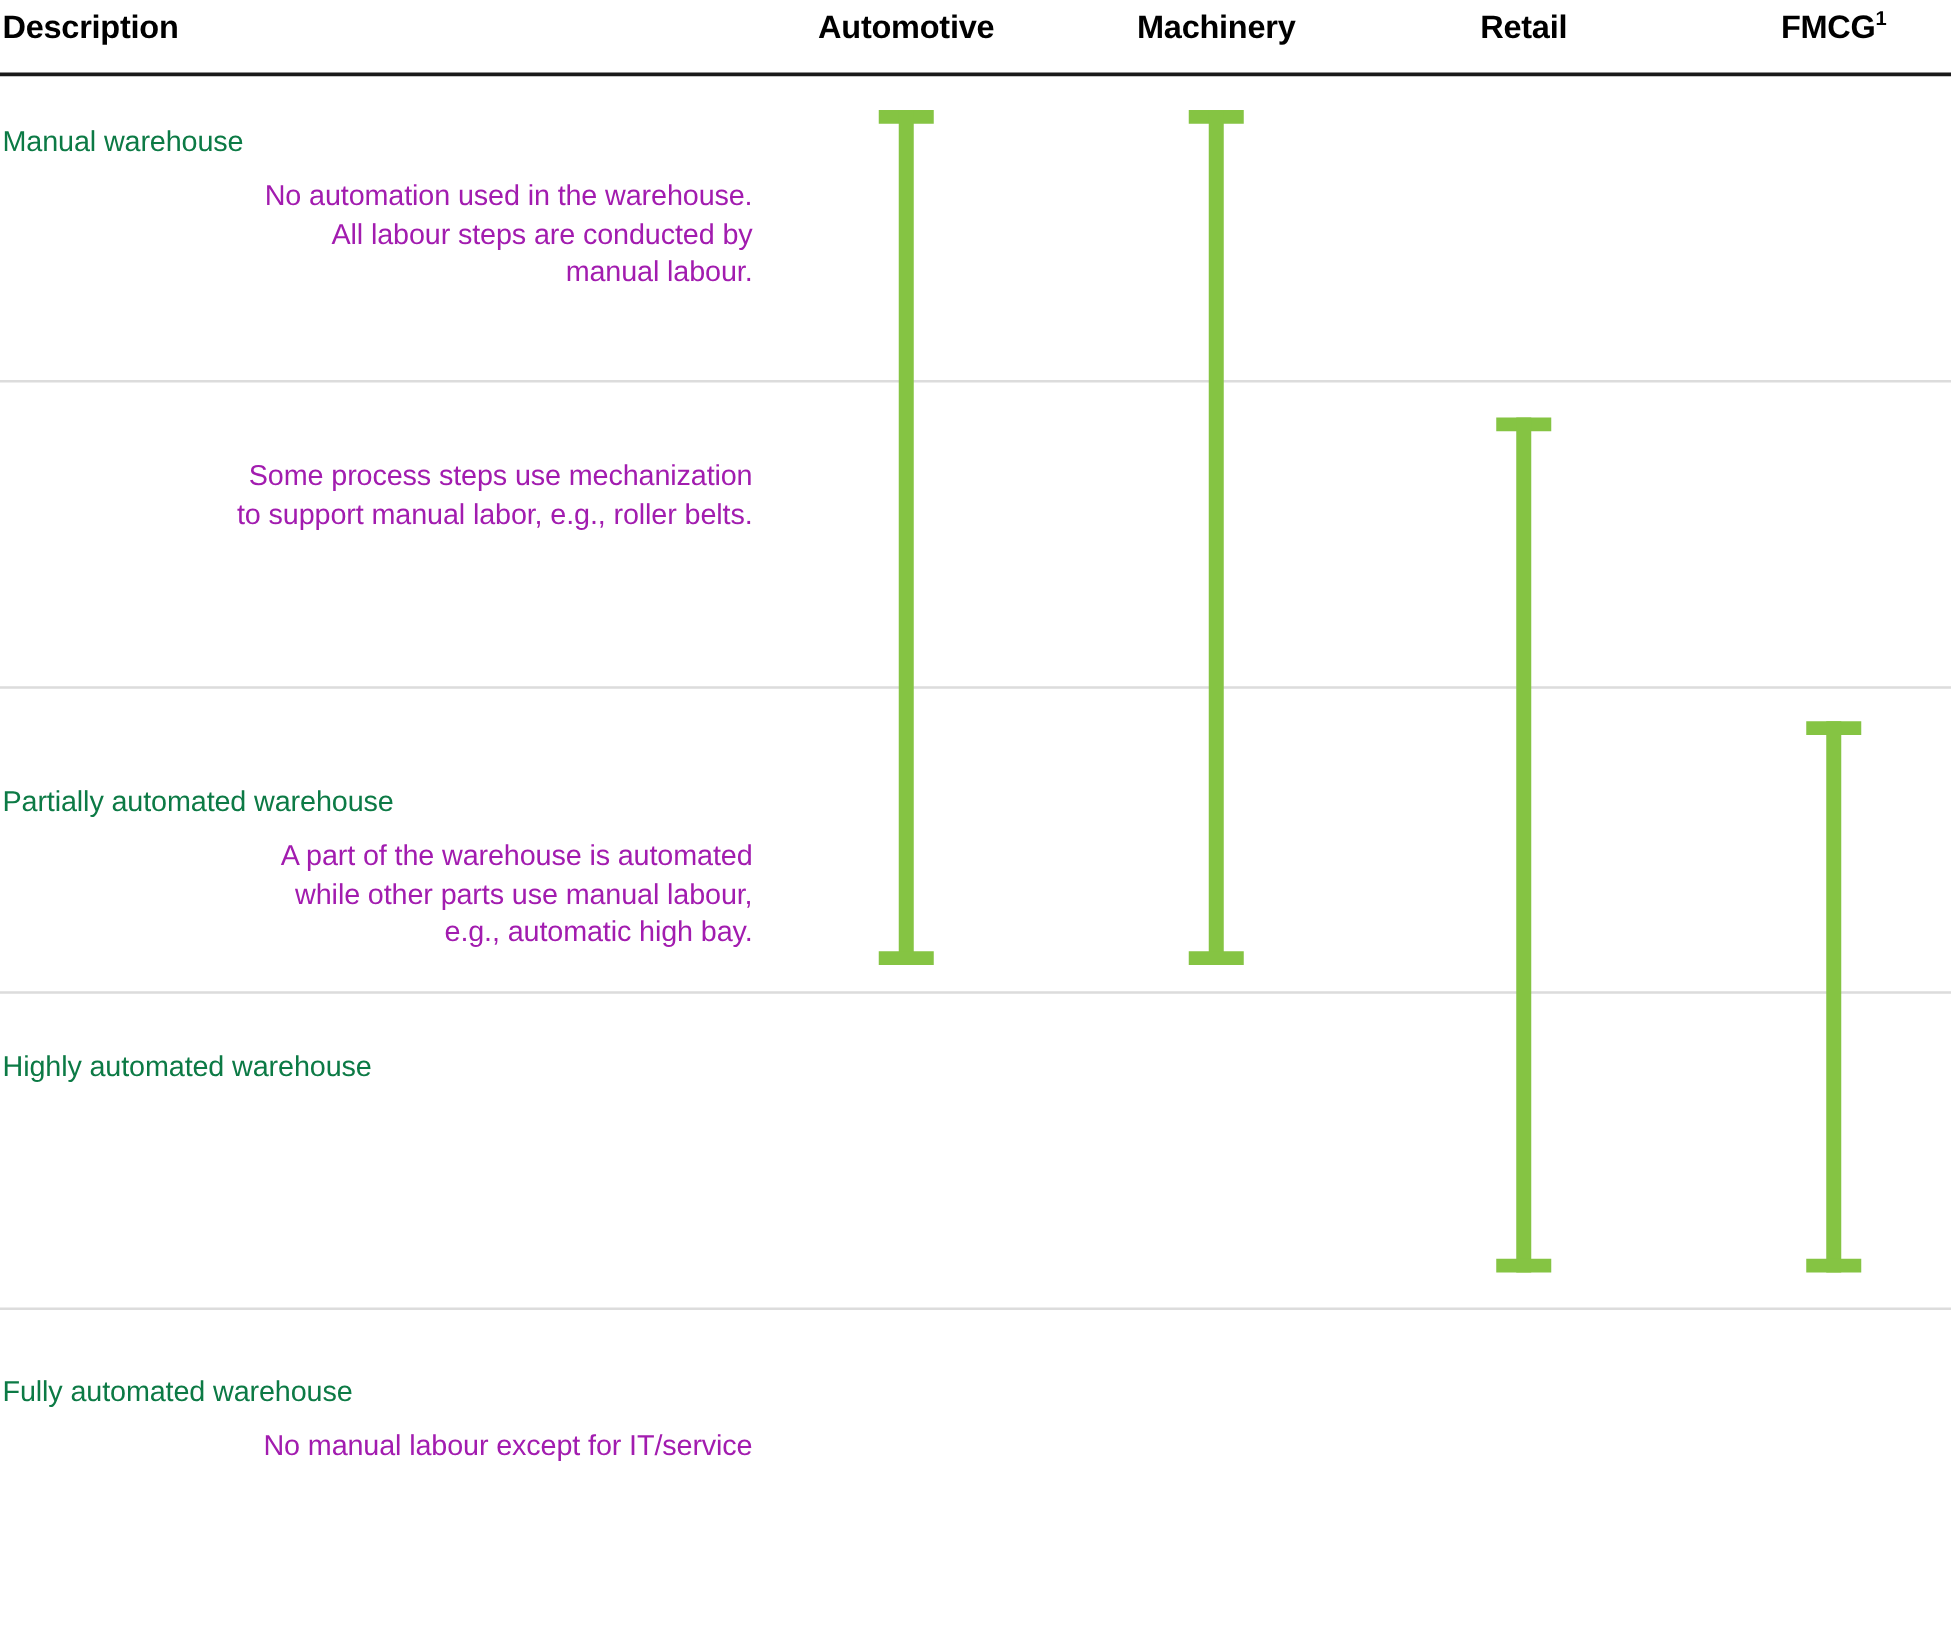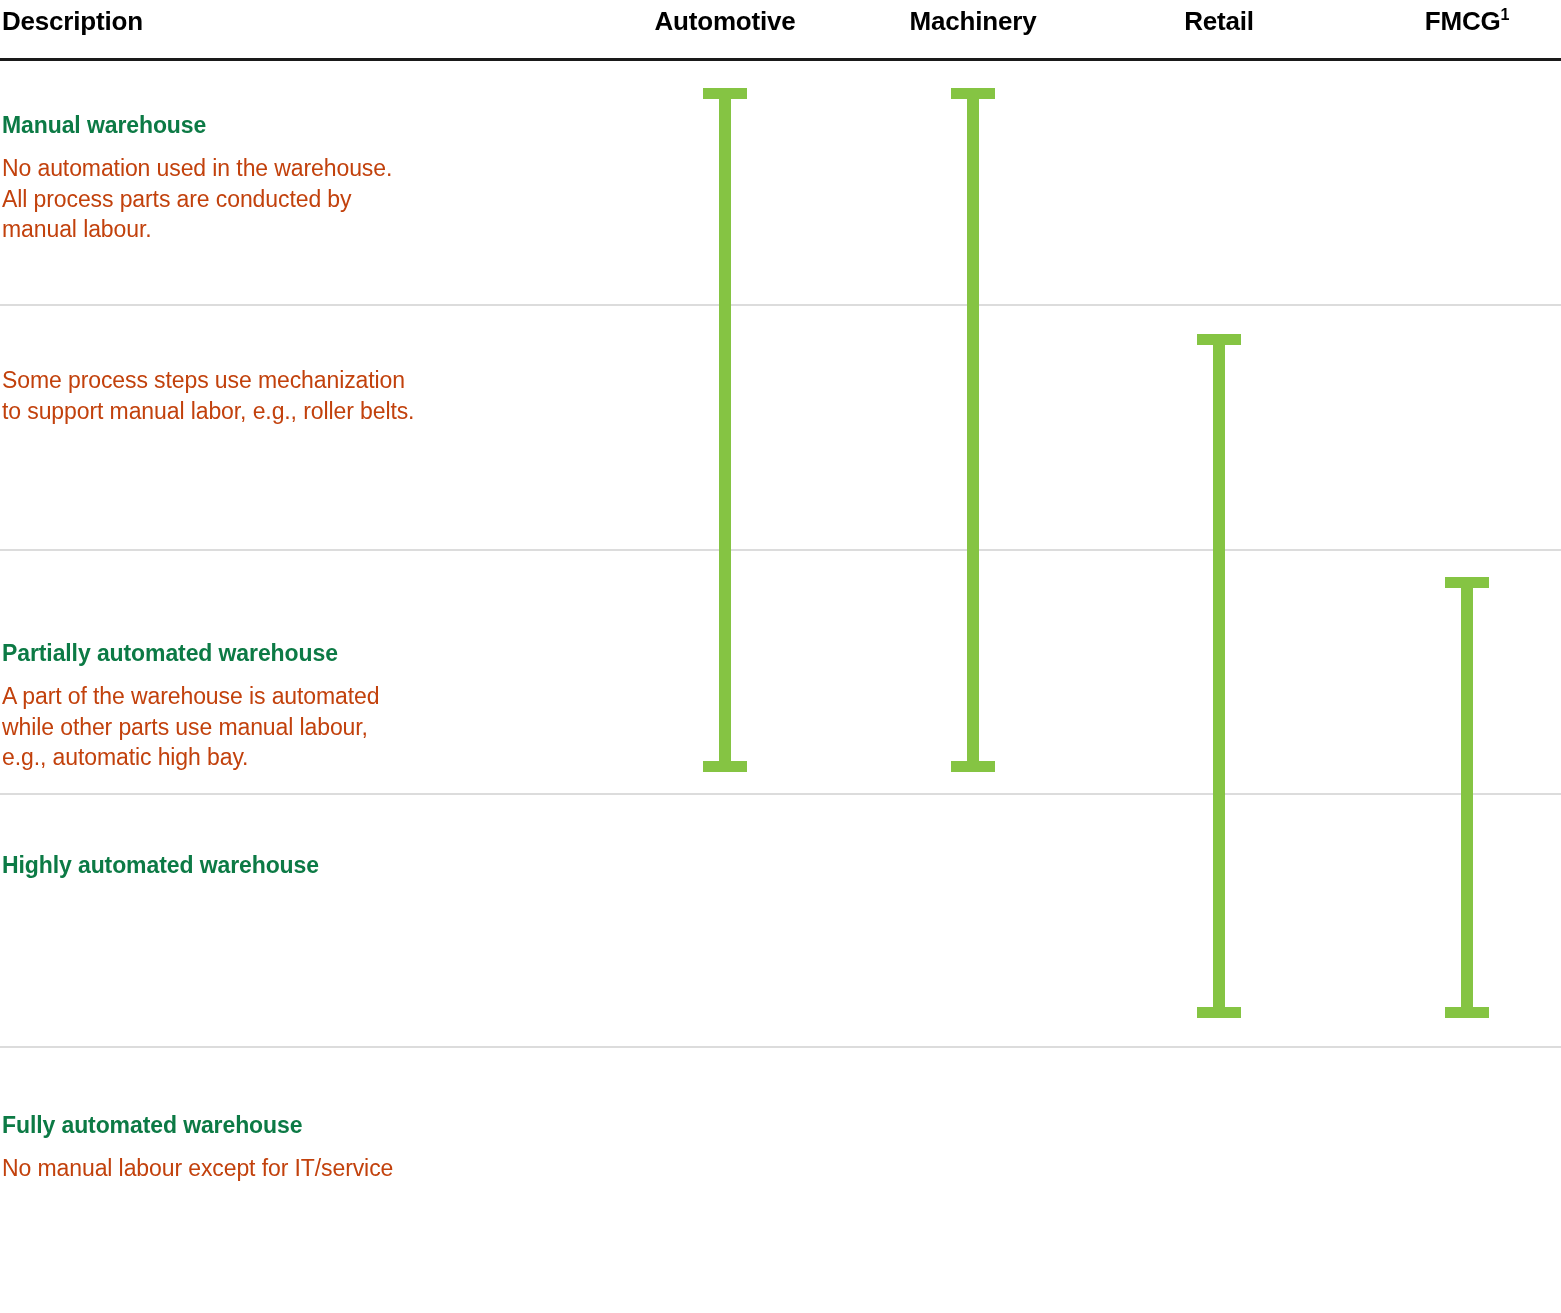--- a/index.html
+++ b/index.html
@@ -71,33 +71,34 @@
   }
 
   
   .row-text {
     position: absolute;
     left: 2px;
     width: 600px;
   }
   .row-title {
     font-size: 23px;
-    font-weight: bold;
+    font-weight: normal;
     color: #0c7a45;
     letter-spacing: -0.1px;
-    margin: 12px 0 14px 0;
+    margin: 0 0 14px 0;
     white-space: nowrap;
   }
   .row-desc {
     font-size: 23px;
     font-weight: normal;
-    color: #c2410c;
+    color: #a21caf;
     line-height: 1.33;
     margin: 0;
     letter-spacing: -0.1px;
+    text-align: right;
   }
   .row-desc .serif-it {
     font-family: Liberation Sans, sans-serif;
   }
 
   
   .bar {
     position: absolute;
   }
   .bar-stem {
@@ -142,21 +143,21 @@
   <div class="row-divider" style="top:304px;"></div>
   <div class="row-divider" style="top:549px;"></div>
   <div class="row-divider" style="top:793px;"></div>
   <div class="row-divider" style="top:1046px;"></div>
   <div class="row-divider" style="top:1290px;"></div>
 
   <div class="row-text" style="top:100px;">
     <div class="row-title">Manual warehouse</div>
     <div class="row-desc">
       <div>No automation used in the warehouse.</div>
-      <div>All process parts are conducted by</div>
+      <div>All labour steps are conducted by</div>
       <div>manual labour.</div>
     </div>
   </div>
 
   <div class="row-text" style="top:365px;">
     <div class="row-desc">
       <div>Some process steps use mechanization</div>
       <div>to support manual labor, e.g., roller belts.</div>
     </div>
   </div>

